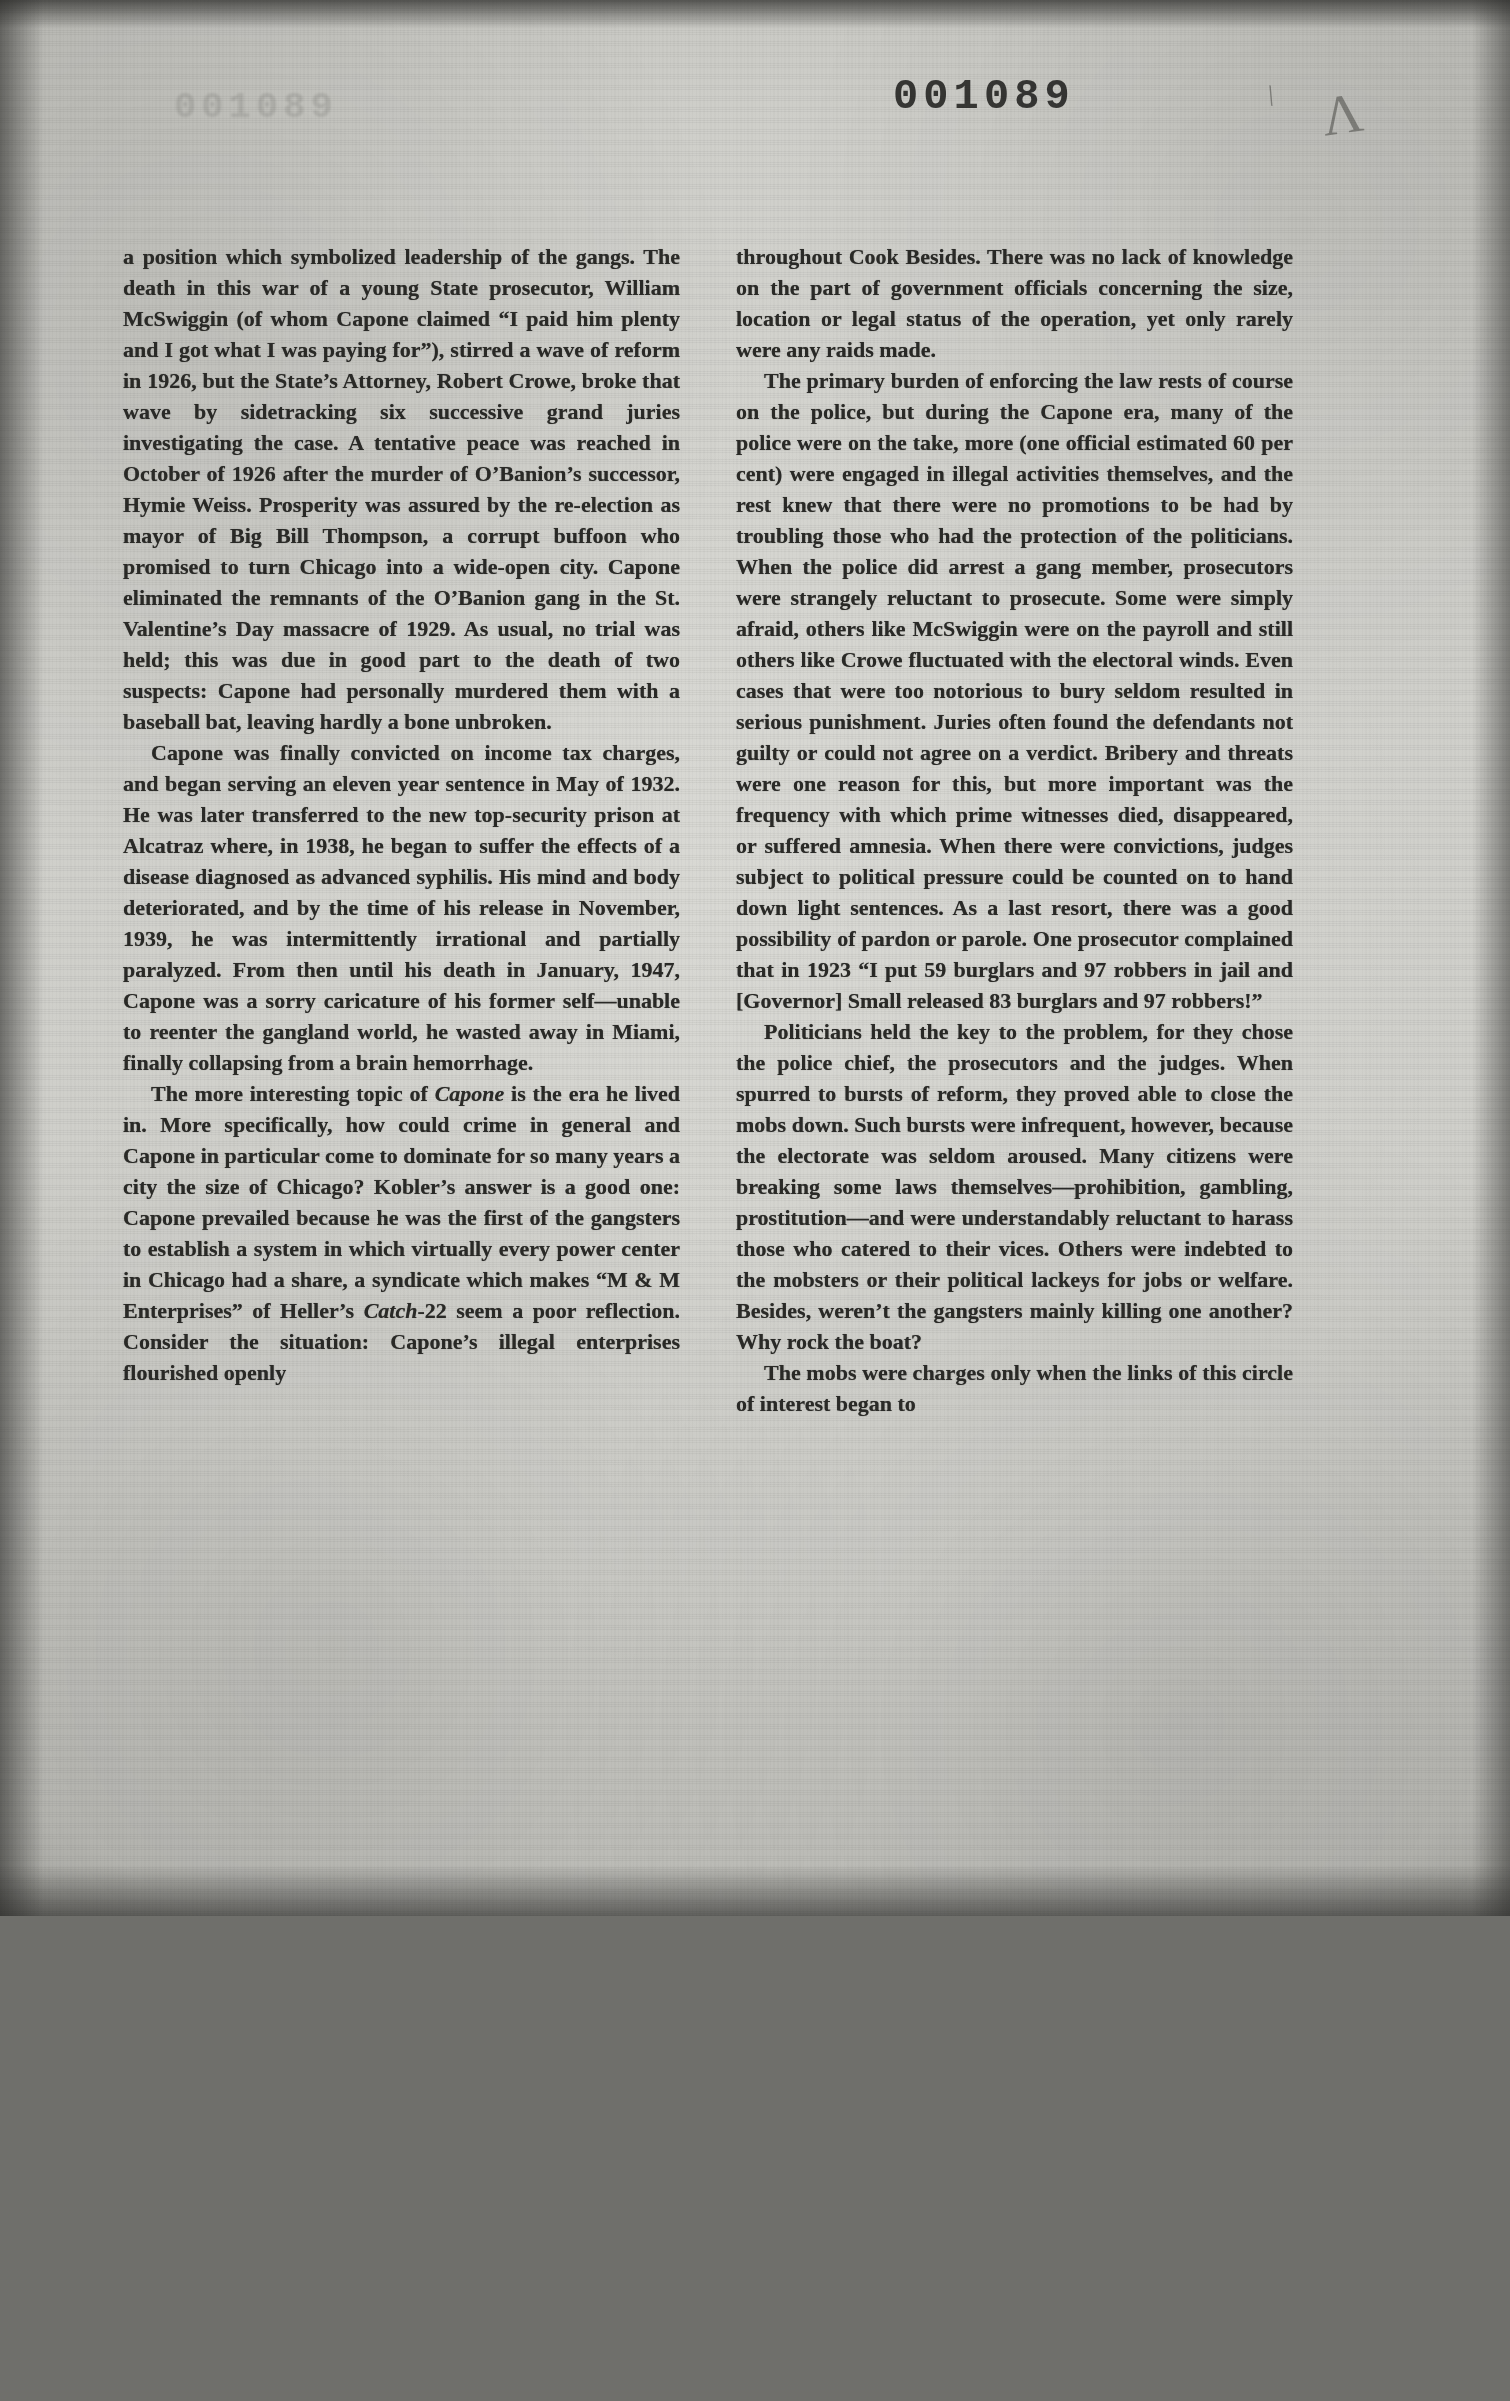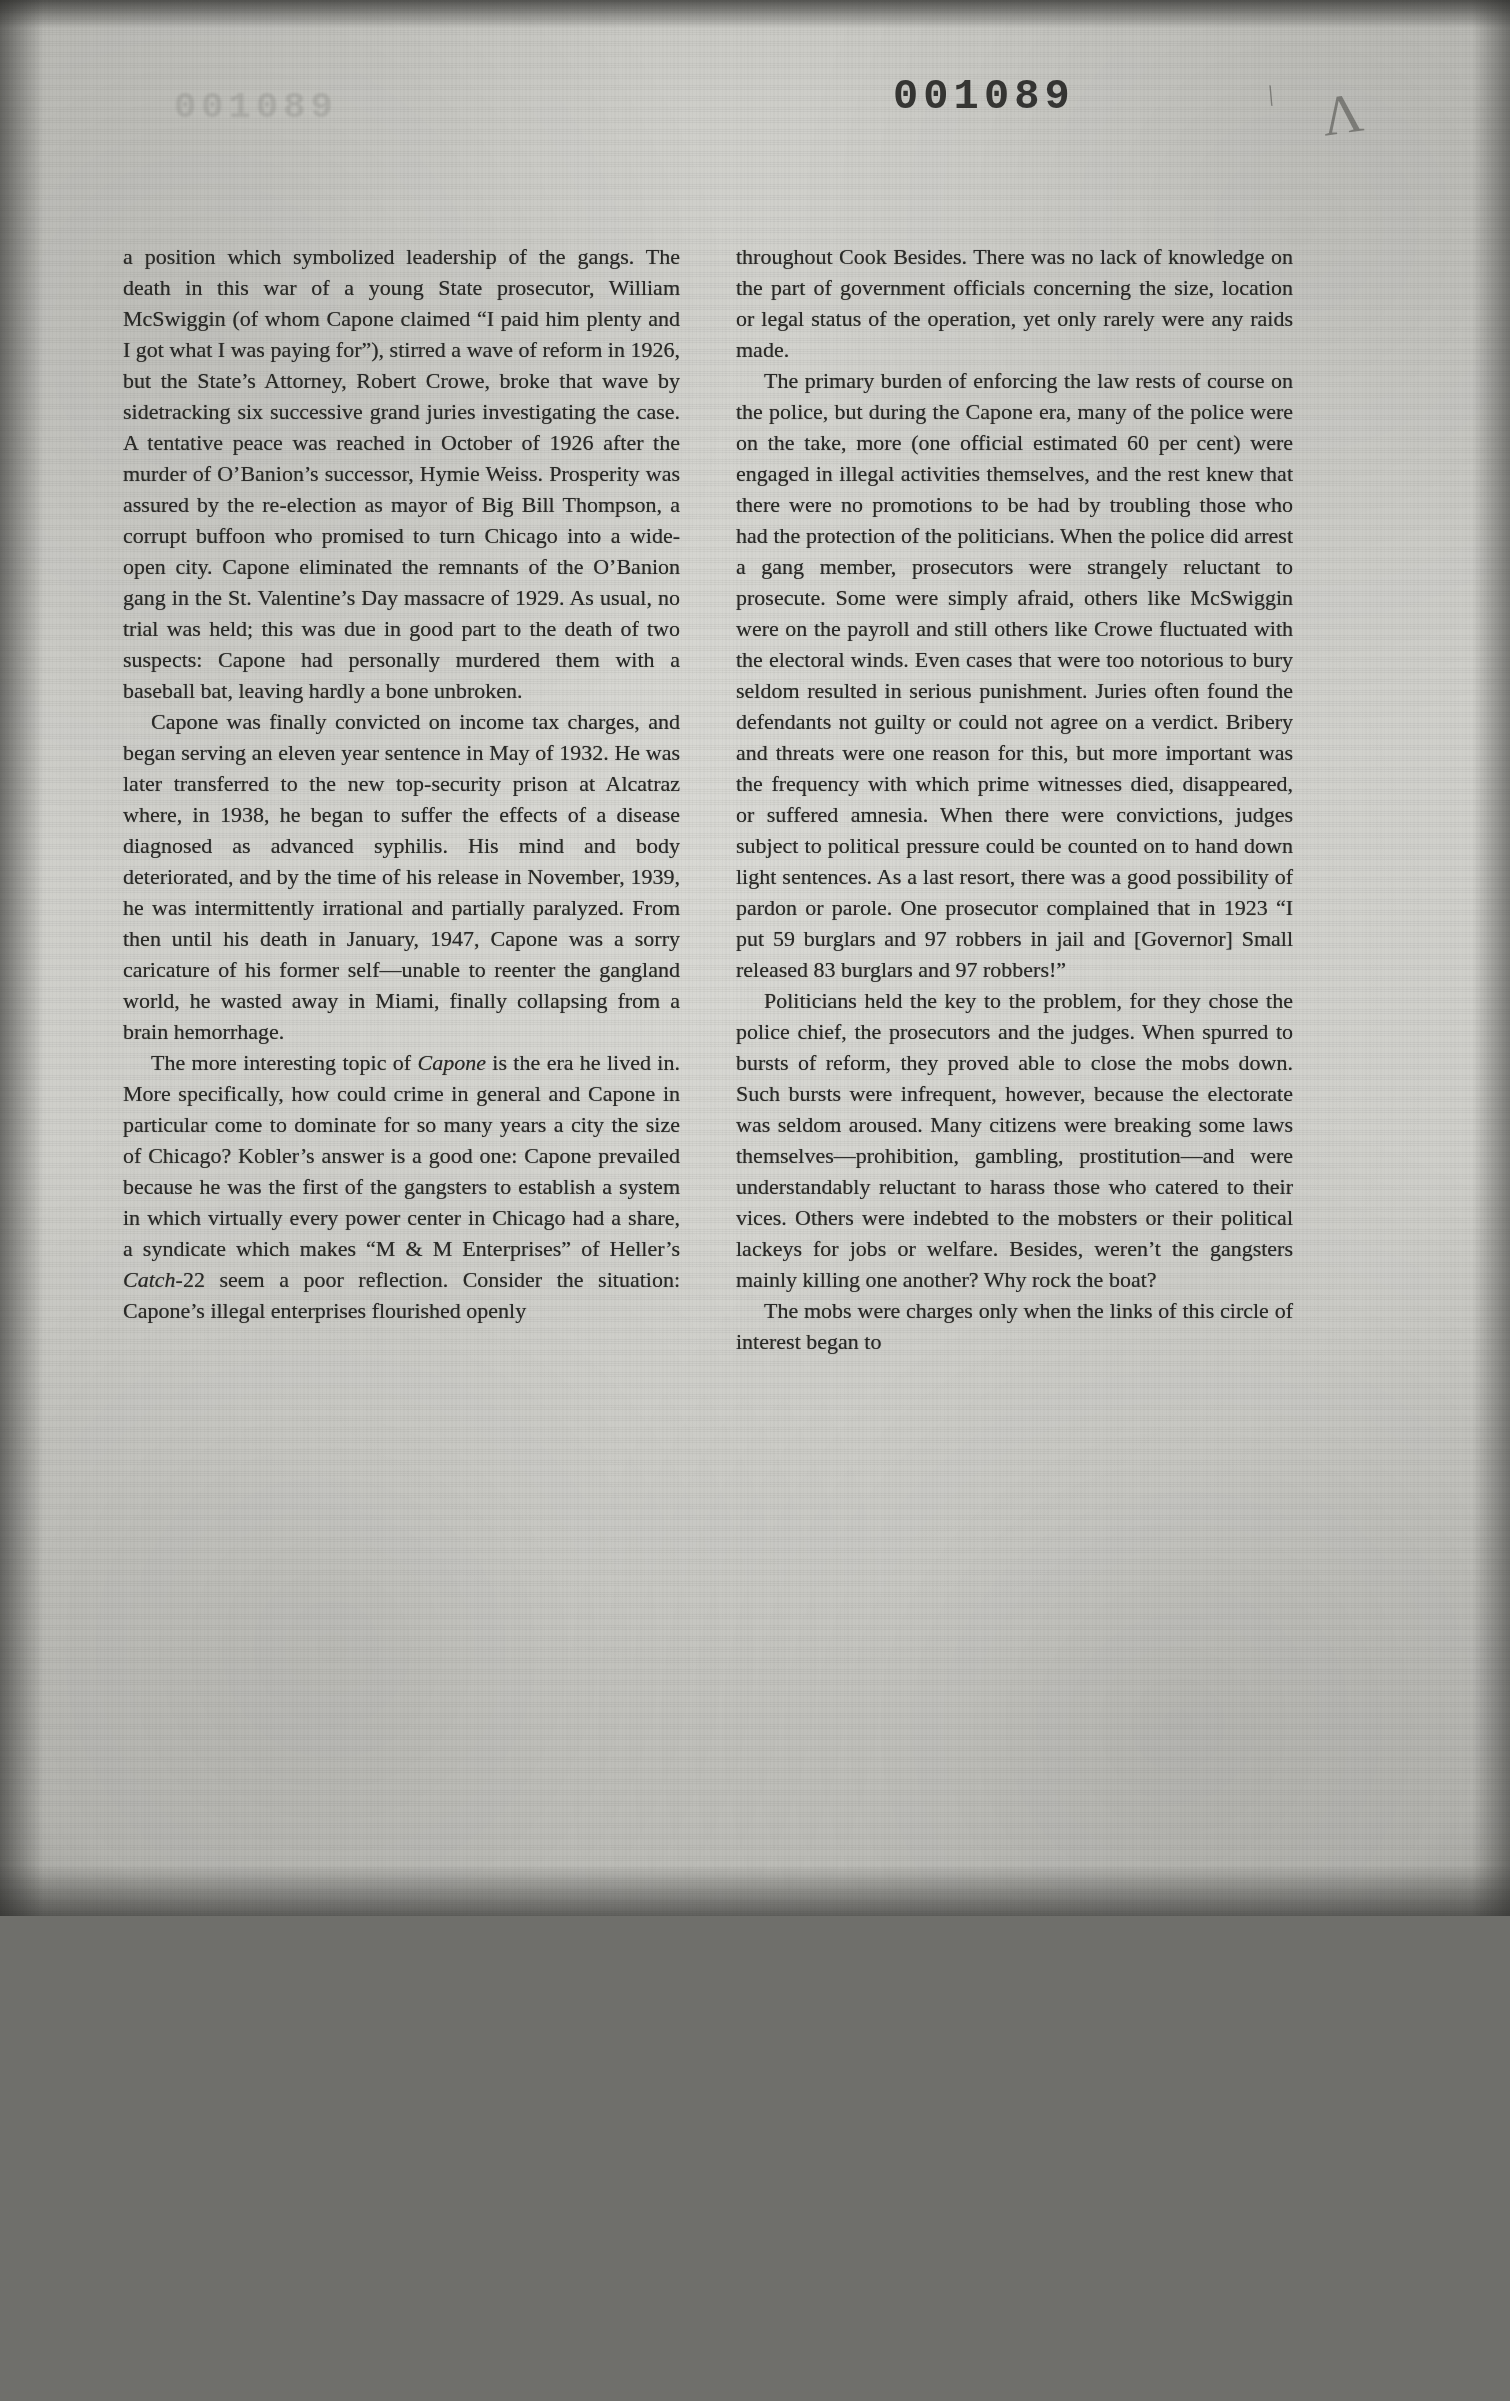--- a/index.html
+++ b/index.html
@@ -88,20 +88,21 @@
   #pen-2 { top: 82px; left: 1322px; font-size: 56px; transform: rotate(-8deg); }
 
   
   #columns {
     position: absolute;
     top: 241px;
     left: 123px;
     width: 1177px;
     display: flex;
     gap: 56px;
+    font-weight: bold;
   }
   .col { width: 557px; }
 
   .col p {
     margin: 0;
     text-align: justify;
     text-justify: inter-word;
     font-size: 22px;
     line-height: 31px;
     color: #2a2a27;

